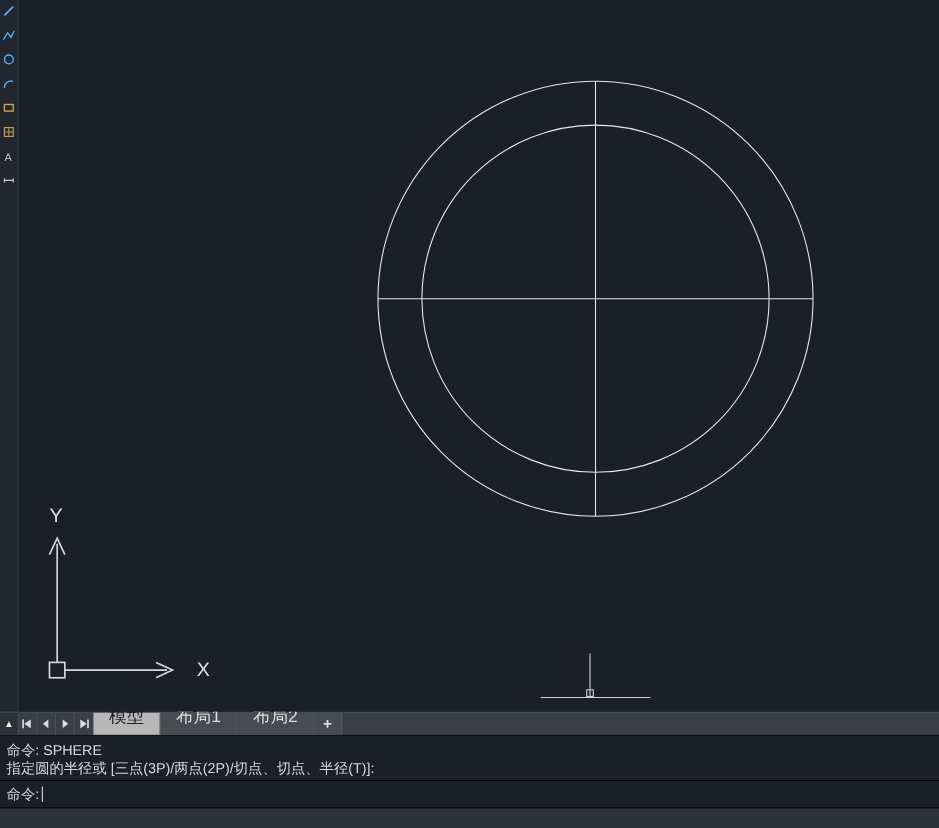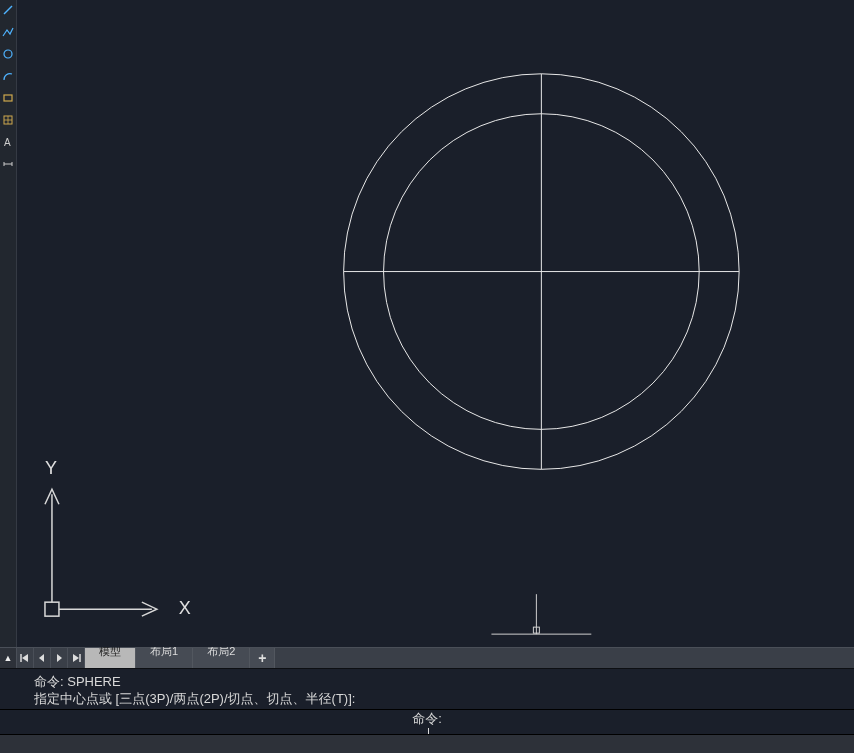--- a/index.html
+++ b/index.html
@@ -78,21 +78,21 @@
 .tabs-nav .navbtn.up {
   background: #2d3139;
 }
 .tab {
   padding: 2px 14px 16px 14px;
   background: #464b54;
   border-right: 1px solid #52575f;
   color: #ddd;
   display: flex;
   align-items: center;
-  font-size: 11px;
+  font-size: 16px;
 }
 .tab.active {
   background: #b8b8b8;
   color: #222;
 }
 .tab.add {
   width: 24px;
   justify-content: center;
   padding: 0;
   font-size: 14px;
@@ -101,32 +101,30 @@
 .cmd-history {
   background: #1a1f2a;
   padding: 4px 6px 2px 6px;
   line-height: 17px;
   font-size: 13px;
   color: #d8d8d8;
   border-bottom: 1px solid #000;
 }
 .cmd-line {
   white-space: pre;
-  margin-left: 28px;
 }
 .cmd-input-row {
   height: 24px;
   background: #1a1f2a;
   display: flex;
   align-items: center;
   padding: 0 6px;
   color: #d8d8d8;
   font-size: 13px;
   border-bottom: 1px solid #000;
-  flex-direction: column;
 }
 .cmd-input-row .cursor {
   display: inline-block;
   width: 1px;
   height: 14px;
   background: #ddd;
   margin-left: 2px;
 }
 .status-bar {
   height: 18px;
@@ -245,21 +243,21 @@
       </div>
     </div>
     <div class="tab active">模型</div>
     <div class="tab">布局1</div>
     <div class="tab">布局2</div>
     <div class="tab add">+</div>
   </div>
 
   <div class="cmd-history">
     <div class="cmd-line">命令: SPHERE</div>
-    <div class="cmd-line">指定中心点或 [三点(3P)/两点(2P)/切点、切点、半径(T)]:</div>
+    <div class="cmd-line">指定圆的半径或 [三点(3P)/两点(2P)/切点、切点、半径(T)]:</div>
   </div>
 
   <div class="cmd-input-row">
     <span>命令: </span>
     <span></span>
     <span class="cursor"></span>
   </div>
 
   <div class="status-bar"></div>
 </div>

